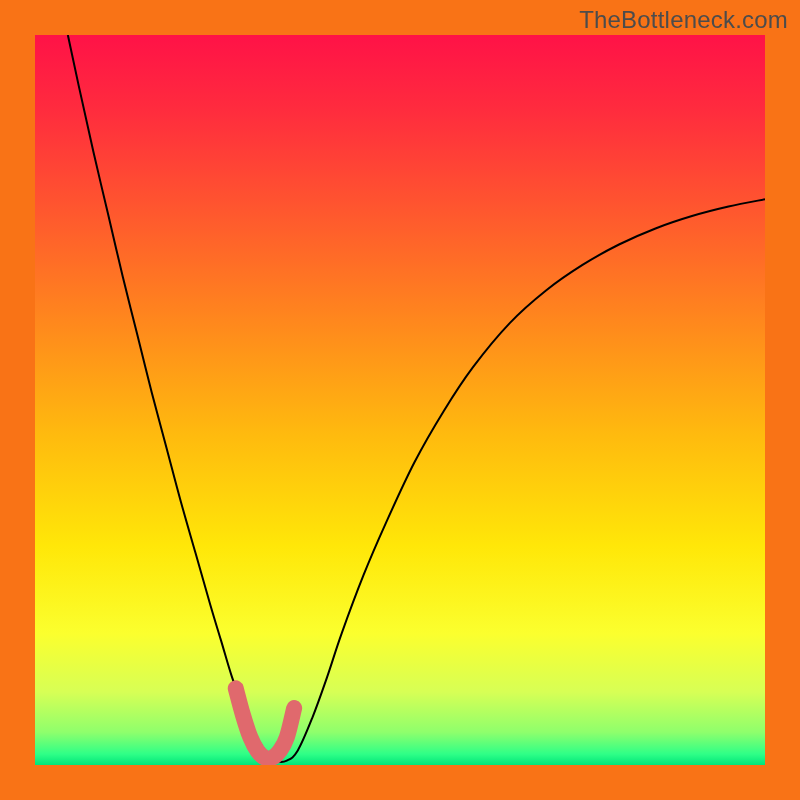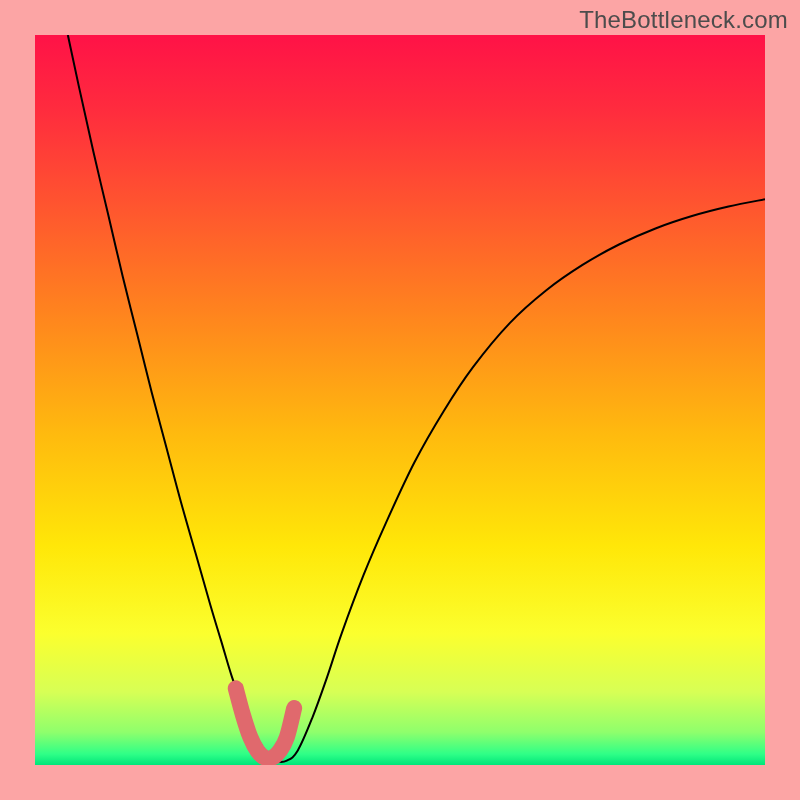--- a/index.html
+++ b/index.html
@@ -1,21 +1,21 @@
 <!DOCTYPE html>
 <html><head>
 <meta charset="utf-8">
 <style>
   * { margin: 0; padding: 0; box-sizing: border-box; }
   html, body { width: 800px; height: 800px; overflow: hidden; background: #000; }
   .frame {
     position: relative;
     width: 800px;
     height: 800px;
-    background: #fca5a5;
+    background: #f97316;
   }
   .watermark {
     position: absolute;
     top: 6px;
     right: 12px;
     font-family: Arial, Helvetica, sans-serif;
     font-size: 24px;
     color: #4c4c4c;
     letter-spacing: 0.2px;
     z-index: 10;

